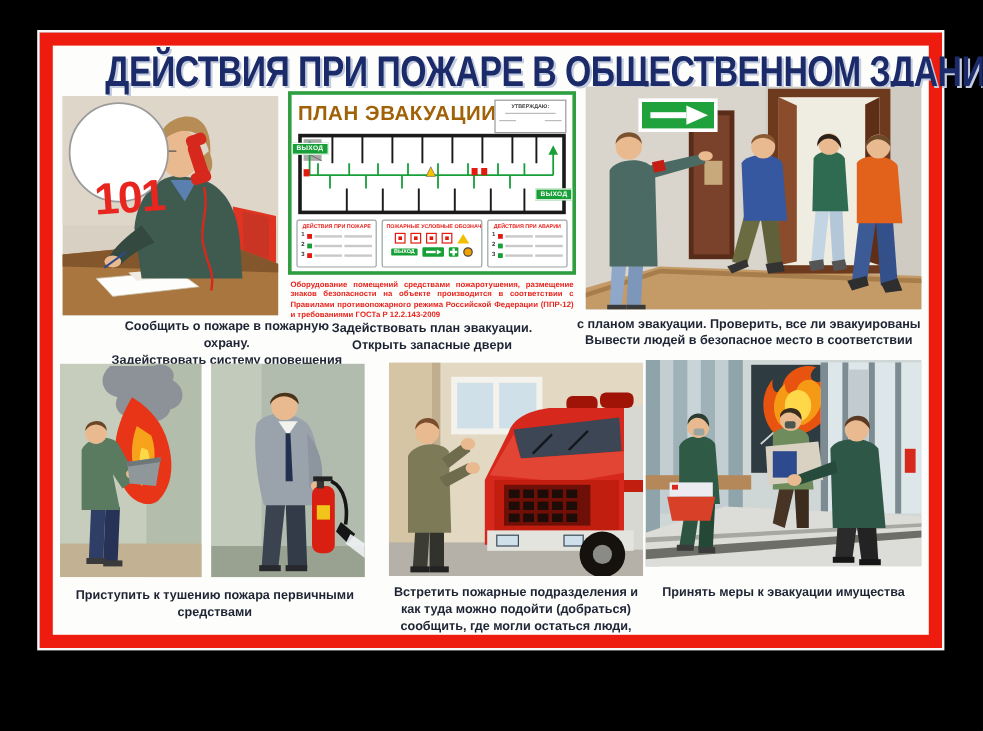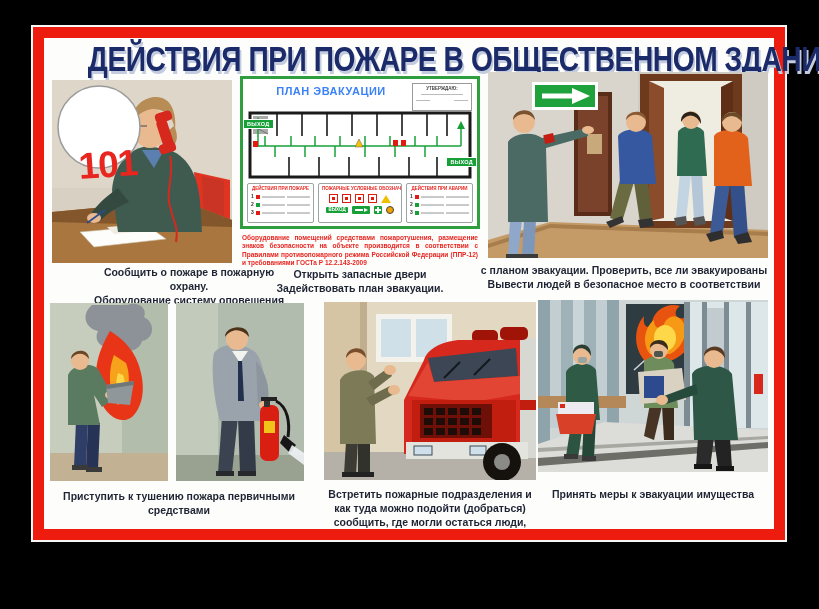--- a/index.html
+++ b/index.html
@@ -12,21 +12,21 @@
           transform:scale(0.88,1.12);transform-origin:center;text-shadow:2px 2px 0 #c3cbdf;
           white-space:nowrap;}
   .illo{position:absolute;}
   .illo svg{display:block;}
   .caption{position:absolute;font-weight:bold;font-size:10.5px;line-height:1.32;color:#1e2433;
           text-align:center;}
   
   .plan-box{position:absolute;left:196px;top:38px;width:240px;height:153px;background:#fff;
           border:3px solid #2f9e3f;box-sizing:border-box;}
   .plan-title{position:absolute;left:0;top:6px;width:176px;text-align:center;font-weight:bold;
-          font-size:11px;color:#3b82f6;letter-spacing:0.5px;}
+          font-size:17px;color:#a16207;letter-spacing:0.5px;}
   .approve-box{position:absolute;right:5px;top:4px;width:58px;height:26px;border:1px solid #999;
           background:#fff;}
   .approve-label{font-size:4.5px;font-weight:bold;color:#444;text-align:center;margin-top:2px;}
   .approve-line{height:0;border-bottom:1px solid #bbb;margin:3px 8px 0 8px;}
   .approve-sigrow{display:flex;justify-content:space-between;margin:5px 3px 0 3px;}
   .approve-sig{width:14px;height:0;border-bottom:1px solid #bbb;}
   .floorplan{position:absolute;left:4px;top:30px;}
   .exit-label{position:absolute;background:#18a038;color:#fff;font-weight:bold;font-size:5.5px;
           padding:1px 3px;border:1px solid #fff;letter-spacing:0.3px;white-space:nowrap;}
   .exit-left{left:0;top:40px;}
@@ -97,21 +97,21 @@
         <path d="M118,76 C123,96 112,112 119,130 C121,141 127,147 124,162" fill="none" stroke="#d6281c" stroke-width="2"></path>
         <path d="M66,108 C52,118 44,126 39,134 L48,141 C57,132 67,126 77,122 Z" fill="#34493f"></path>
         <ellipse cx="42" cy="138" rx="7" ry="5" fill="#e9ba90"></ellipse>
         <line x1="35" y1="143" x2="53" y2="130" stroke="#2e4a8e" stroke-width="1.6"></line>
         <circle cx="47" cy="47" r="41" fill="#fff" stroke="#9b9b9b" stroke-width="1.5"></circle>
       </svg>
       <div class="num-101">101</div>
     </div>
     <div class="caption" style="left:0;top:228px;width:202px;padding-left:44px;">
       <div>Сообщить о пожаре в пожарную охрану.</div>
-      <div>Оборудование систему оповещения</div>
+      <div>Задействовать систему оповещения</div>
     </div>
 
     <div class="plan-box">
       <div class="plan-title">ПЛАН ЭВАКУАЦИИ</div>
       <div class="approve-box">
         <div class="approve-label">УТВЕРЖДАЮ:</div>
         <div class="approve-line"></div>
         <div class="approve-sigrow">
             <div class="approve-sig"></div>
             <div class="approve-sig"></div>
@@ -222,22 +222,22 @@
               <div class="lg-num">3</div>
               <div class="lg-sq green"></div>
               <div class="lg-bar"></div>
               <div class="lg-bar"></div>
             </div>
         </div>
       </div>
     </div>
     <div class="reg-text">Оборудование помещений средствами пожаротушения, размещение знаков безопасности на объекте производится в соответствии с Правилами противопожарного режима Российской Федерации (ППР-12) и требованиями ГОСТа Р 12.2.143-2009</div>
     <div class="caption" style="left:196px;top:230px;width:240px;">
+      <div>Задействовать план эвакуации.</div>
       <div>Открыть запасные двери</div>
-      <div>Задействовать план эвакуации.</div>
     </div>
 
     <div class="illo" style="left:444px;top:34px;">
       <svg width="280" height="186" viewBox="0 0 280 186">
         <rect width="280" height="186" fill="#cfcac2"></rect>
         <rect width="150" height="186" fill="#d9d4cc"></rect>
         <polygon points="0,186 0,168 62,150 280,158 280,186" fill="#c49b66"></polygon>
         <polygon points="0,172 62,152 280,160 280,164 62,156 0,176" fill="#a87d4c"></polygon>
         <rect x="86" y="20" width="38" height="124" fill="#582c18"></rect>
         <rect x="90" y="24" width="30" height="116" fill="#7a422a"></rect>

